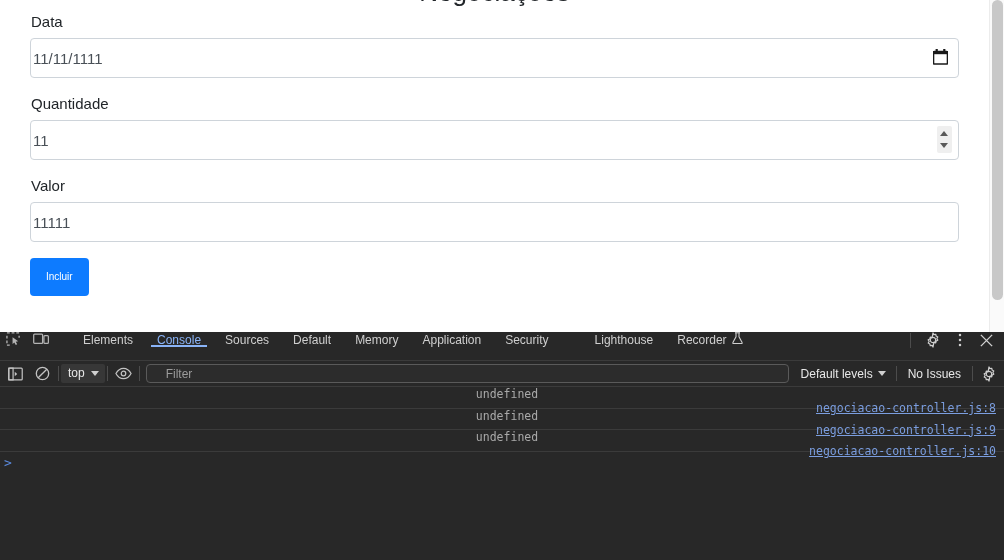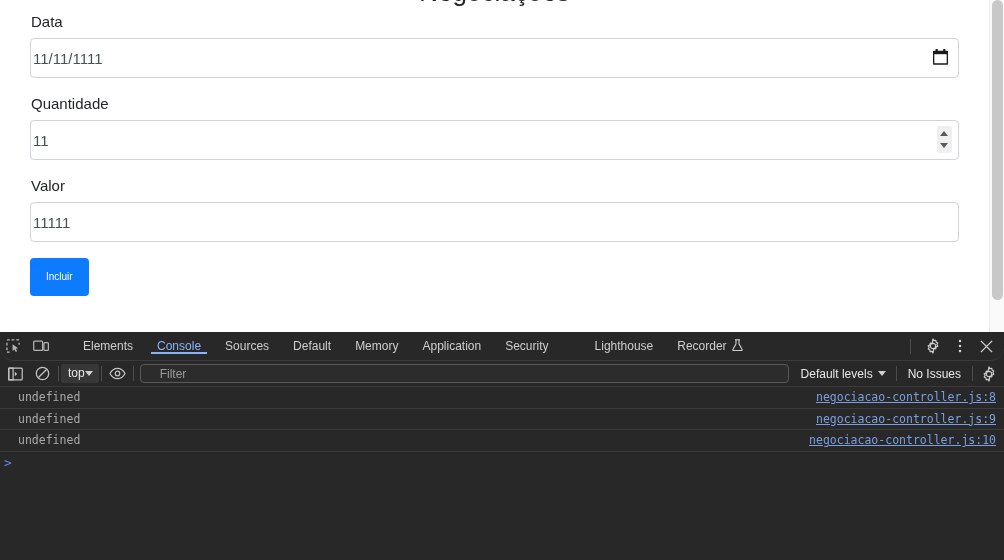--- a/index.html
+++ b/index.html
@@ -157,22 +157,21 @@
     background: #282828;
     font-family: "Liberation Sans", sans-serif;
     overflow: hidden;
   }
   #dt-tabbar {
     position: relative;
     height: 28px;
     background: #282828;
     border-bottom: 1px solid #3b3b3b;
     display: flex;
-    align-items: center;
-    border-radius: 14px;
+    align-items: flex-start;
   }
   .dt-icon-btn {
     width: 27px;
     display: flex;
     align-items: center;
     justify-content: center;
     cursor: pointer;
   }
   .dt-sep {
     width: 1px;
@@ -224,20 +223,21 @@
     background: #282828;
     border-bottom: 1px solid #3b3b3b;
     display: flex;
     align-items: center;
     padding: 0 2px;
     box-sizing: border-box;
   }
   .ctx-select {
     display: flex;
     align-items: center;
+    gap: 6px;
     background: #373737;
     border-radius: 2px;
     padding: 2px 6px 3px 7px;
     font-size: 12px;
     color: #e8e8e8;
     cursor: pointer;
     line-height: 14px;
   }
   .caret-dn {
     width: 0; height: 0;
@@ -295,20 +295,21 @@
     overflow: hidden;
   }
   .console-row {
     position: relative;
     display: flex;
     align-items: center;
     height: 21.5px;
     border-bottom: 1px solid #3b3b3b;
     padding: 0 8px 0 18px;
     box-sizing: border-box;
+    flex-direction: column;
   }
   .console-msg {
     font-family: "DejaVu Sans Mono", monospace;
     font-size: 11.5px;
     color: #a9a9a9;
   }
   .console-src {
     margin-left: auto;
     font-family: "DejaVu Sans Mono", monospace;
     font-size: 11.5px;

